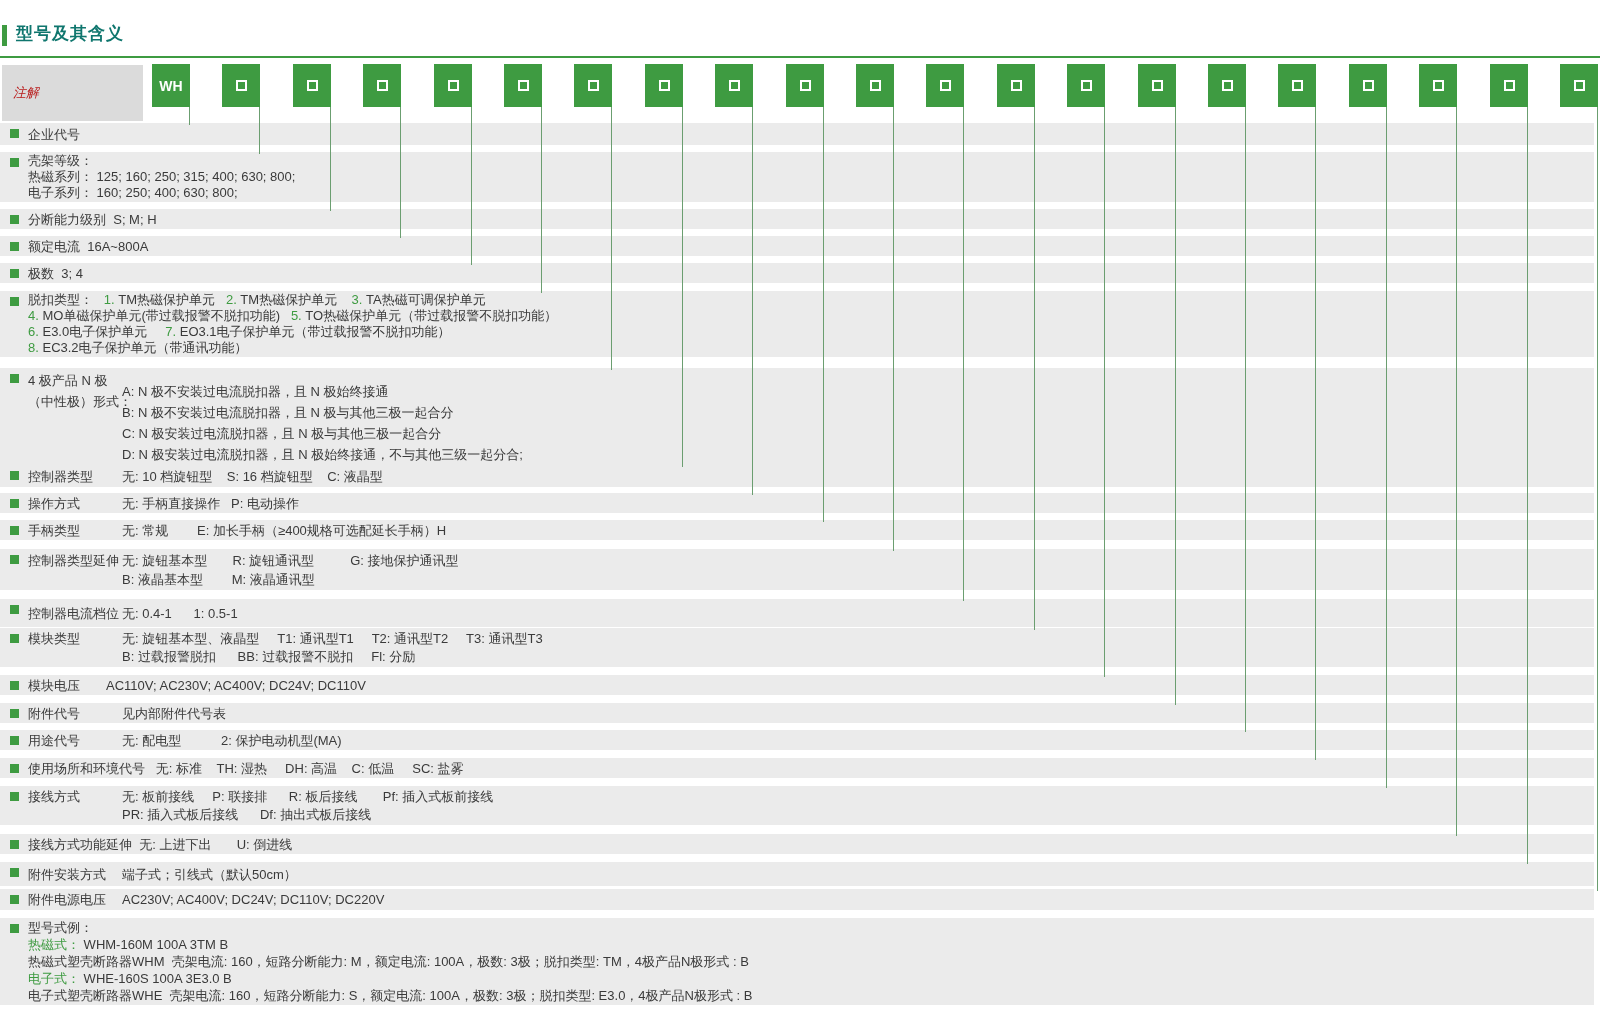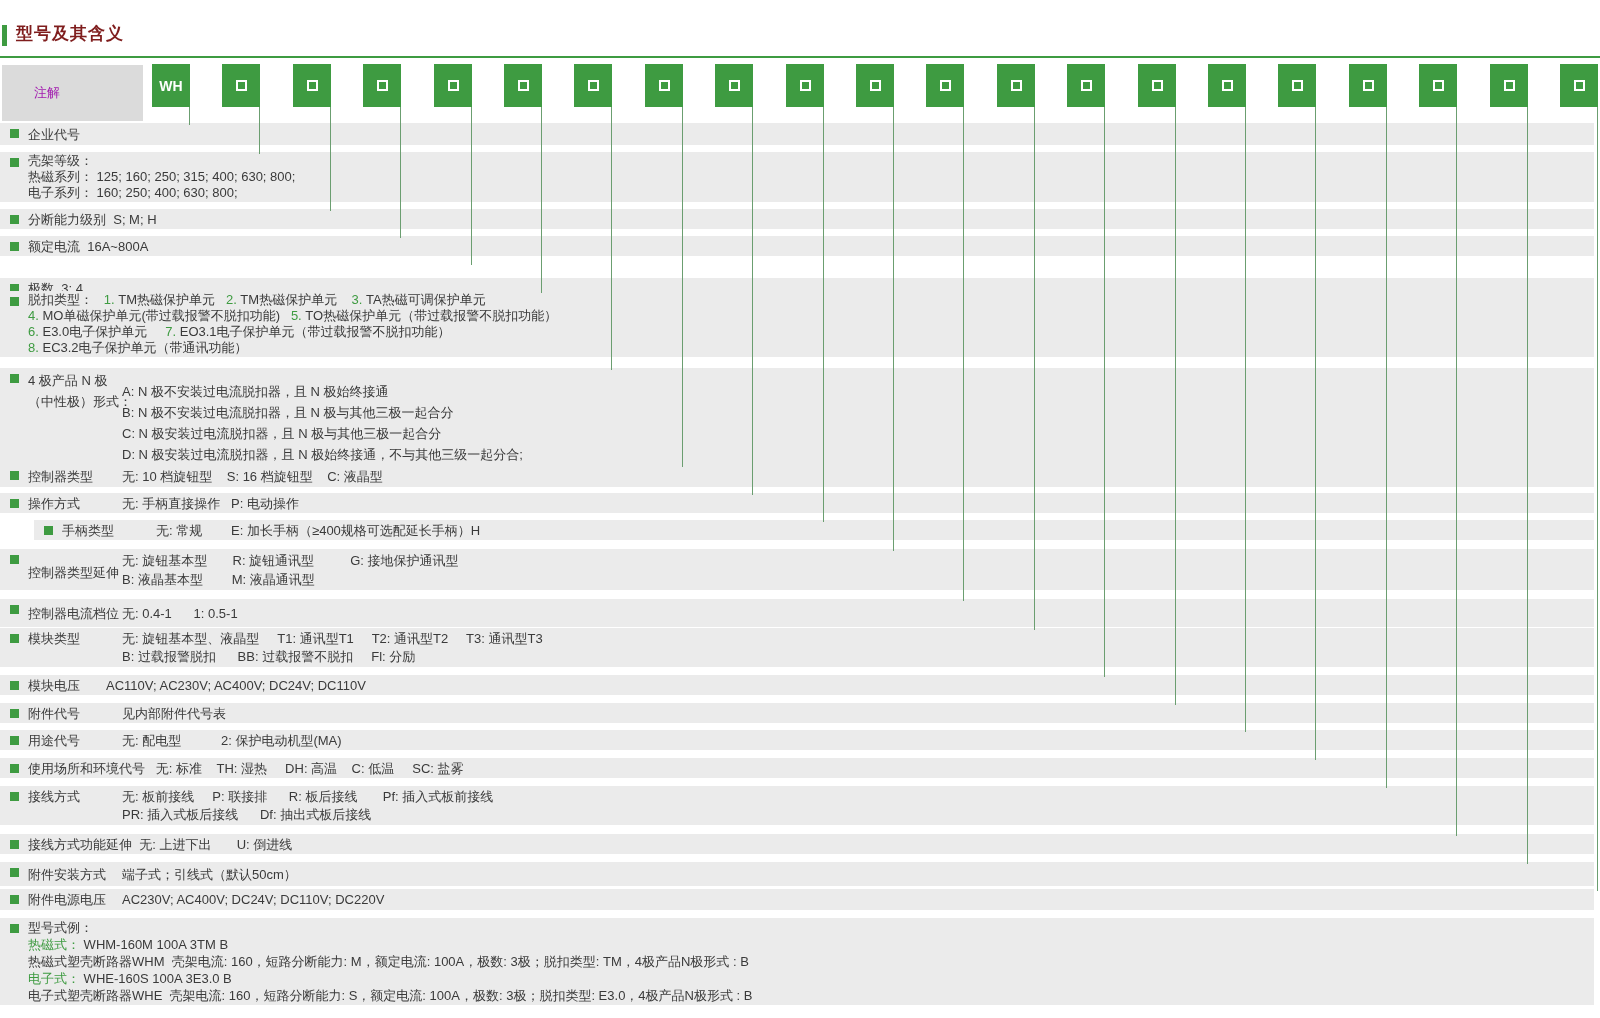--- a/index.html
+++ b/index.html
@@ -1,25 +1,25 @@
 <!DOCTYPE html>
 <html><head>
 <meta charset="utf-8">
 <style>
   html,body{margin:0;padding:0;background:#ffffff;}
   .page{position:relative;width:1600px;height:1018px;background:#fff;overflow:hidden;
         font-family:"Liberation Sans","DejaVu Sans",sans-serif;}
   
   .titlebar{position:absolute;left:2px;top:25px;width:5px;height:21px;background:var(--green);}
-  .title{position:absolute;left:16px;top:22px;font-size:17px;font-weight:700;color:#7f1d1d;letter-spacing:1px;}
+  .title{position:absolute;left:16px;top:22px;font-size:17px;font-weight:700;color:#0f766e;letter-spacing:1px;}
   .rule{position:absolute;left:0;top:56px;width:100%;height:2px;background:var(--green);}
   
   .legend{position:absolute;left:2px;top:65px;width:141px;height:56px;background:var(--legendbg);
-          display:flex;align-items:center;padding-left:32px;box-sizing:border-box;
-          font-size:13px;color:#a21caf;}
+          display:flex;align-items:center;padding-left:11px;box-sizing:border-box;
+          font-size:13px;color:#b91c1c;font-style:italic;}
   
   .box{position:absolute;top:64px;width:38px;height:43px;background:var(--green);color:#fff;
        display:flex;align-items:center;justify-content:center;font-size:14px;font-weight:700;}
   .sq{display:block;width:11px;height:11px;border:2px solid #fff;box-sizing:border-box;background:transparent;}
   
   .conn{position:absolute;width:1px;background:var(--conn);}
   
   .row{position:absolute;left:0;right:6px;background:var(--rowbg);color:var(--text);font-size:13px;}
   .row span{white-space:pre;}
   .bullet{position:absolute;left:10px;top:6px;width:9px;height:9px;background:var(--green);}
@@ -55,21 +55,21 @@
         <div class="l28" style="line-height: 17px;">
           <div><span>分断能力级别  S; M; H</span></div>
         </div>
       </div>
       <div class="row" style="top: 236px; height: 20px;">
         <span class="bullet"></span>
         <div class="l28" style="line-height: 17px;">
           <div><span>额定电流  16A~800A</span></div>
         </div>
       </div>
-      <div class="row" style="top: 278px; height: 20px;">
+      <div class="row" style="top: 263px; height: 20px;">
         <span class="bullet"></span>
         <div class="l28" style="line-height: 17px;">
           <div><span>极数  3; 4</span></div>
         </div>
       </div>
       <div class="row" style="top: 291px; height: 66px;">
         <span class="bullet"></span>
         <div class="l28" style="line-height: 16px;">
           <div><span>脱扣类型：   </span><span class="g">1.</span><span> TM热磁保护单元   </span><span class="g">2.</span><span> TM热磁保护单元    </span><span class="g">3.</span><span> TA热磁可调保护单元</span></div>
           <div><span class="g">4.</span><span> MO单磁保护单元(带过载报警不脱扣功能)   </span><span class="g">5.</span><span> TO热磁保护单元（带过载报警不脱扣功能）</span></div>
@@ -101,32 +101,32 @@
       </div>
       <div class="row" style="top: 493px; height: 20px;">
         <span class="bullet"></span>
         <div class="l28" style="line-height: 17px;">
           <div><span>操作方式</span></div>
         </div>
         <div class="vcol" style="left: 122px; line-height: 17px;">
           <div><span>无: 手柄直接操作   P: 电动操作</span></div>
         </div>
       </div>
-      <div class="row" style="top: 520px; height: 20px; margin-left: 34px;">
+      <div class="row" style="top: 520px; height: 20px;">
         <span class="bullet"></span>
         <div class="l28" style="line-height: 17px;">
           <div><span>手柄类型</span></div>
         </div>
         <div class="vcol" style="left: 122px; line-height: 17px;">
           <div><span>无: 常规        E: 加长手柄（≥400规格可选配延长手柄）H</span></div>
         </div>
       </div>
       <div class="row" style="top: 549px; height: 41px;">
         <span class="bullet"></span>
-        <div class="l28" style="line-height: 19px; justify-content: flex-start; padding-top: 14px;">
+        <div class="l28" style="line-height: 19px; justify-content: flex-start; padding-top: 2px;">
           <div><span>控制器类型延伸</span></div>
         </div>
         <div class="vcol" style="left: 122px; line-height: 19px;">
           <div><span>无: 旋钮基本型       R: 旋钮通讯型          G: 接地保护通讯型</span></div>
           <div><span>B: 液晶基本型        M: 液晶通讯型</span></div>
         </div>
       </div>
       <div class="row" style="top: 599px; height: 28px;">
         <span class="bullet"></span>
         <div class="l28" style="line-height: 17px;">

